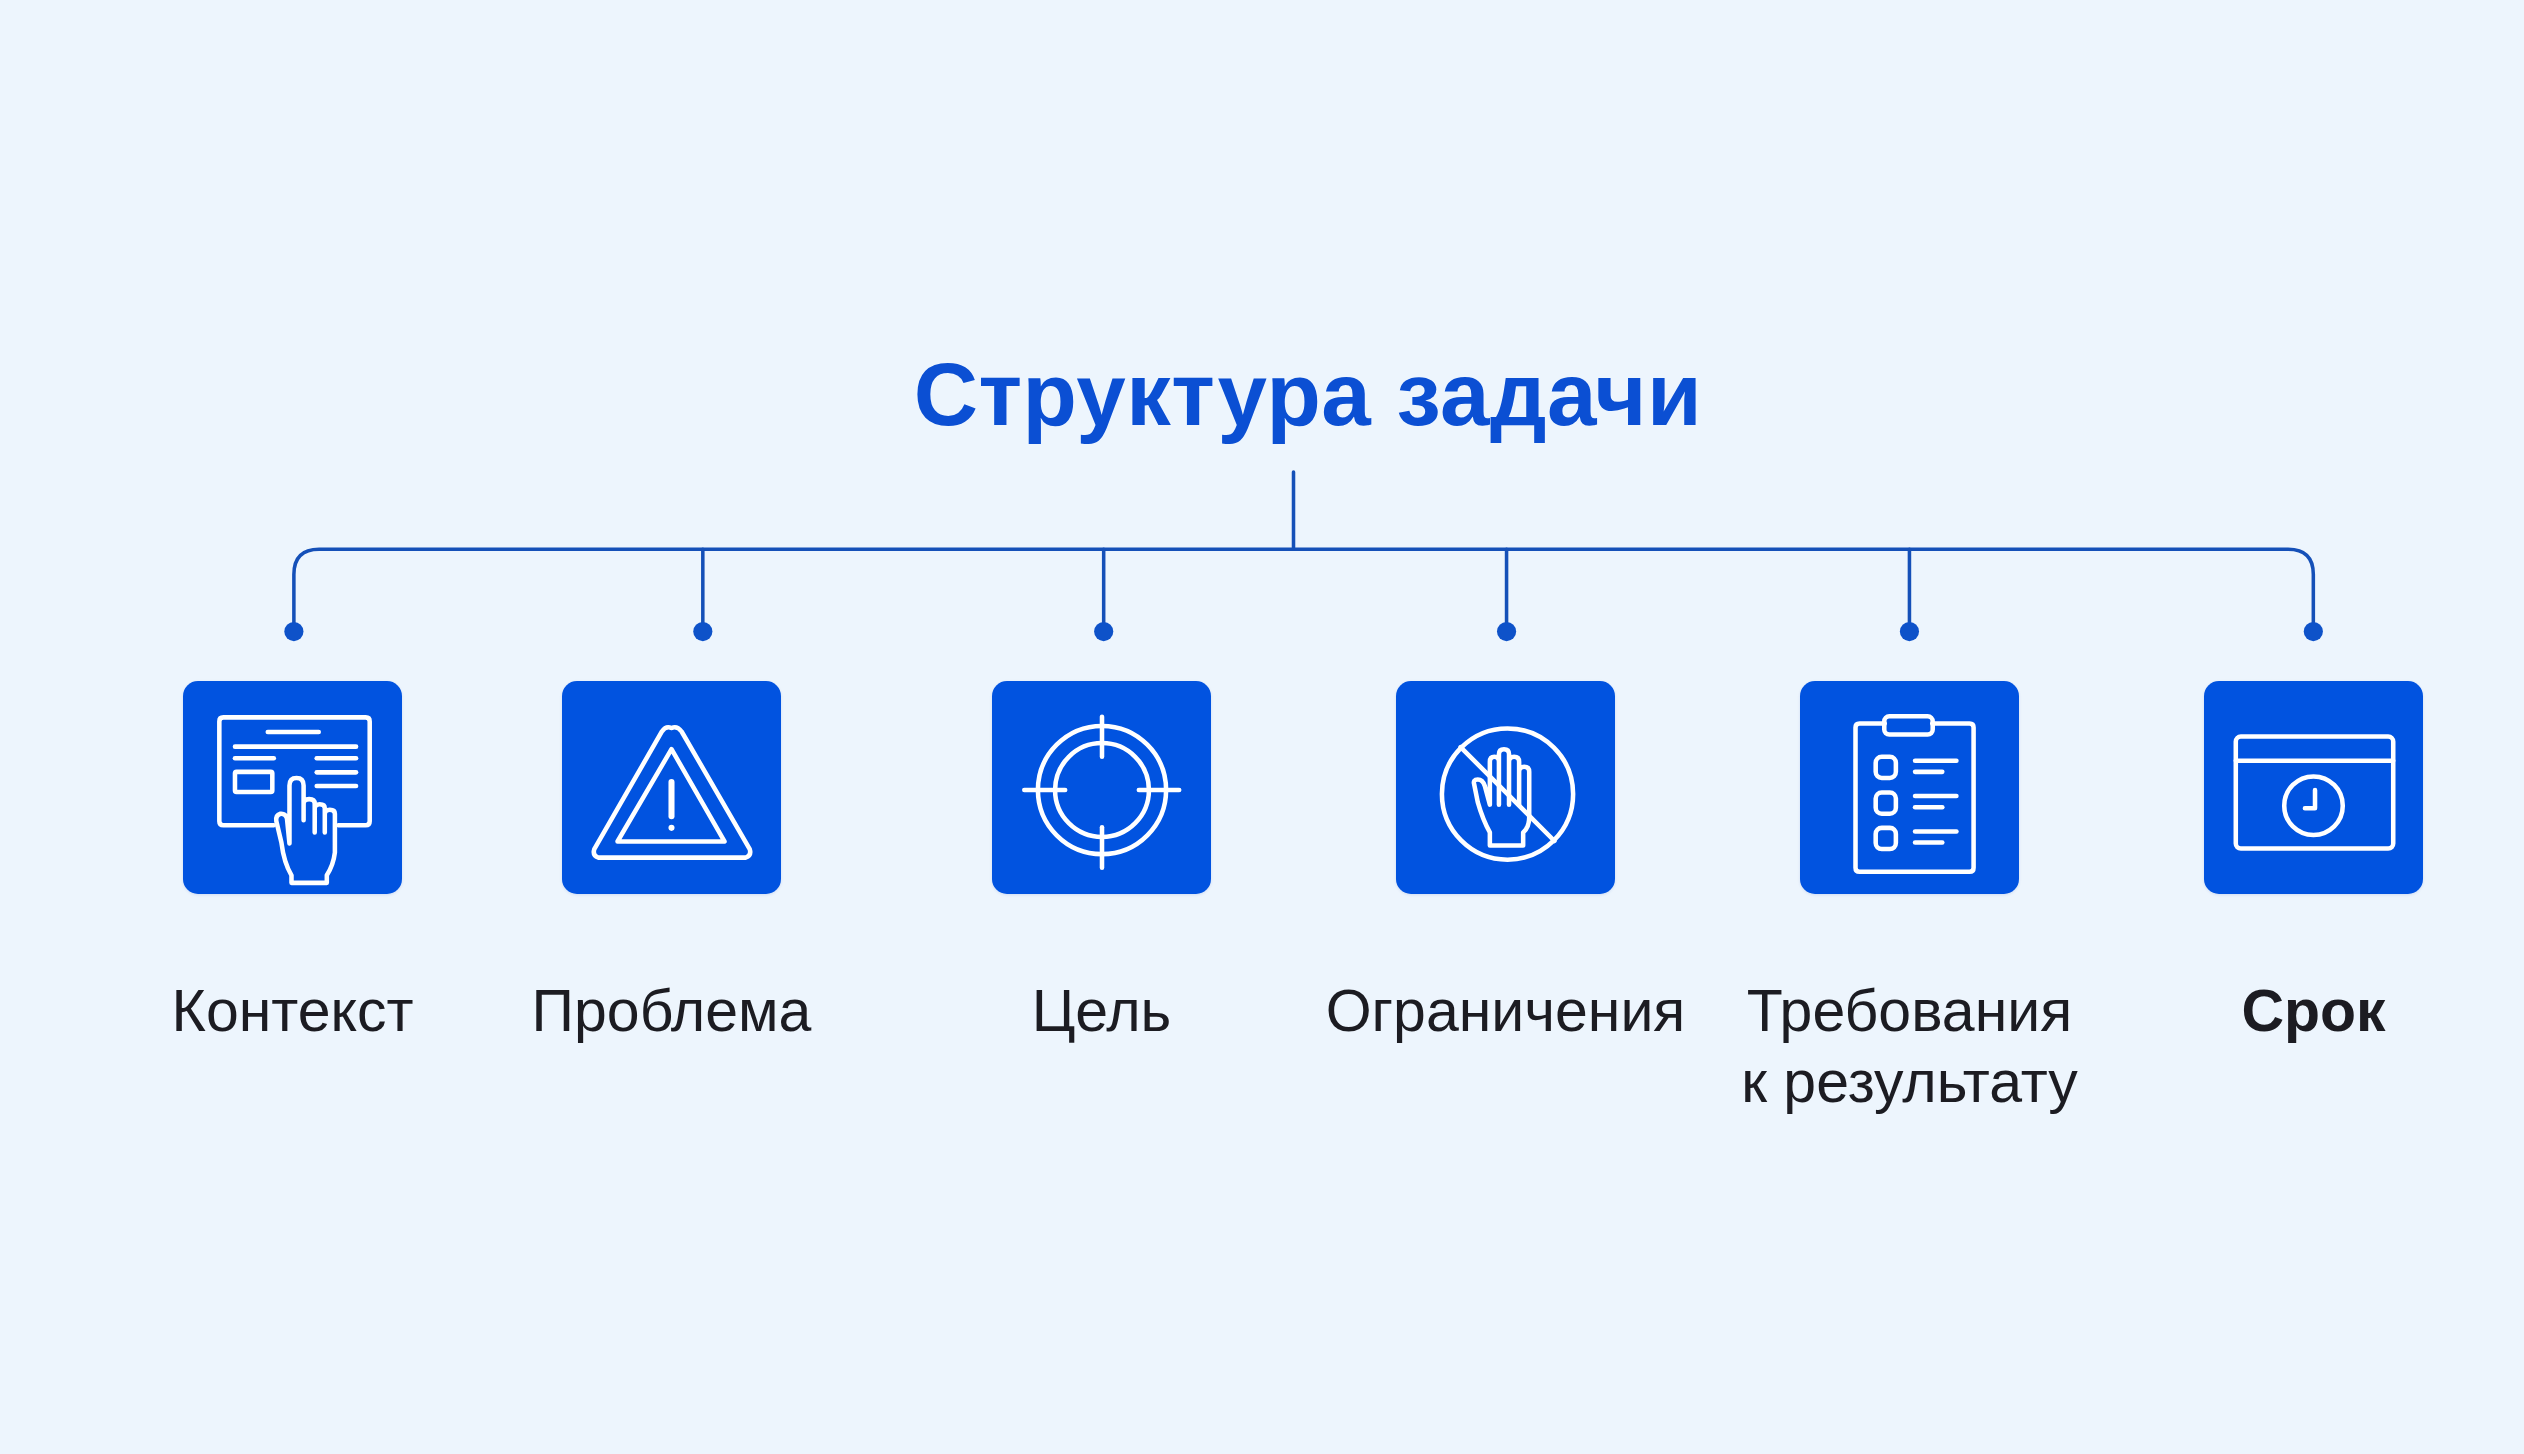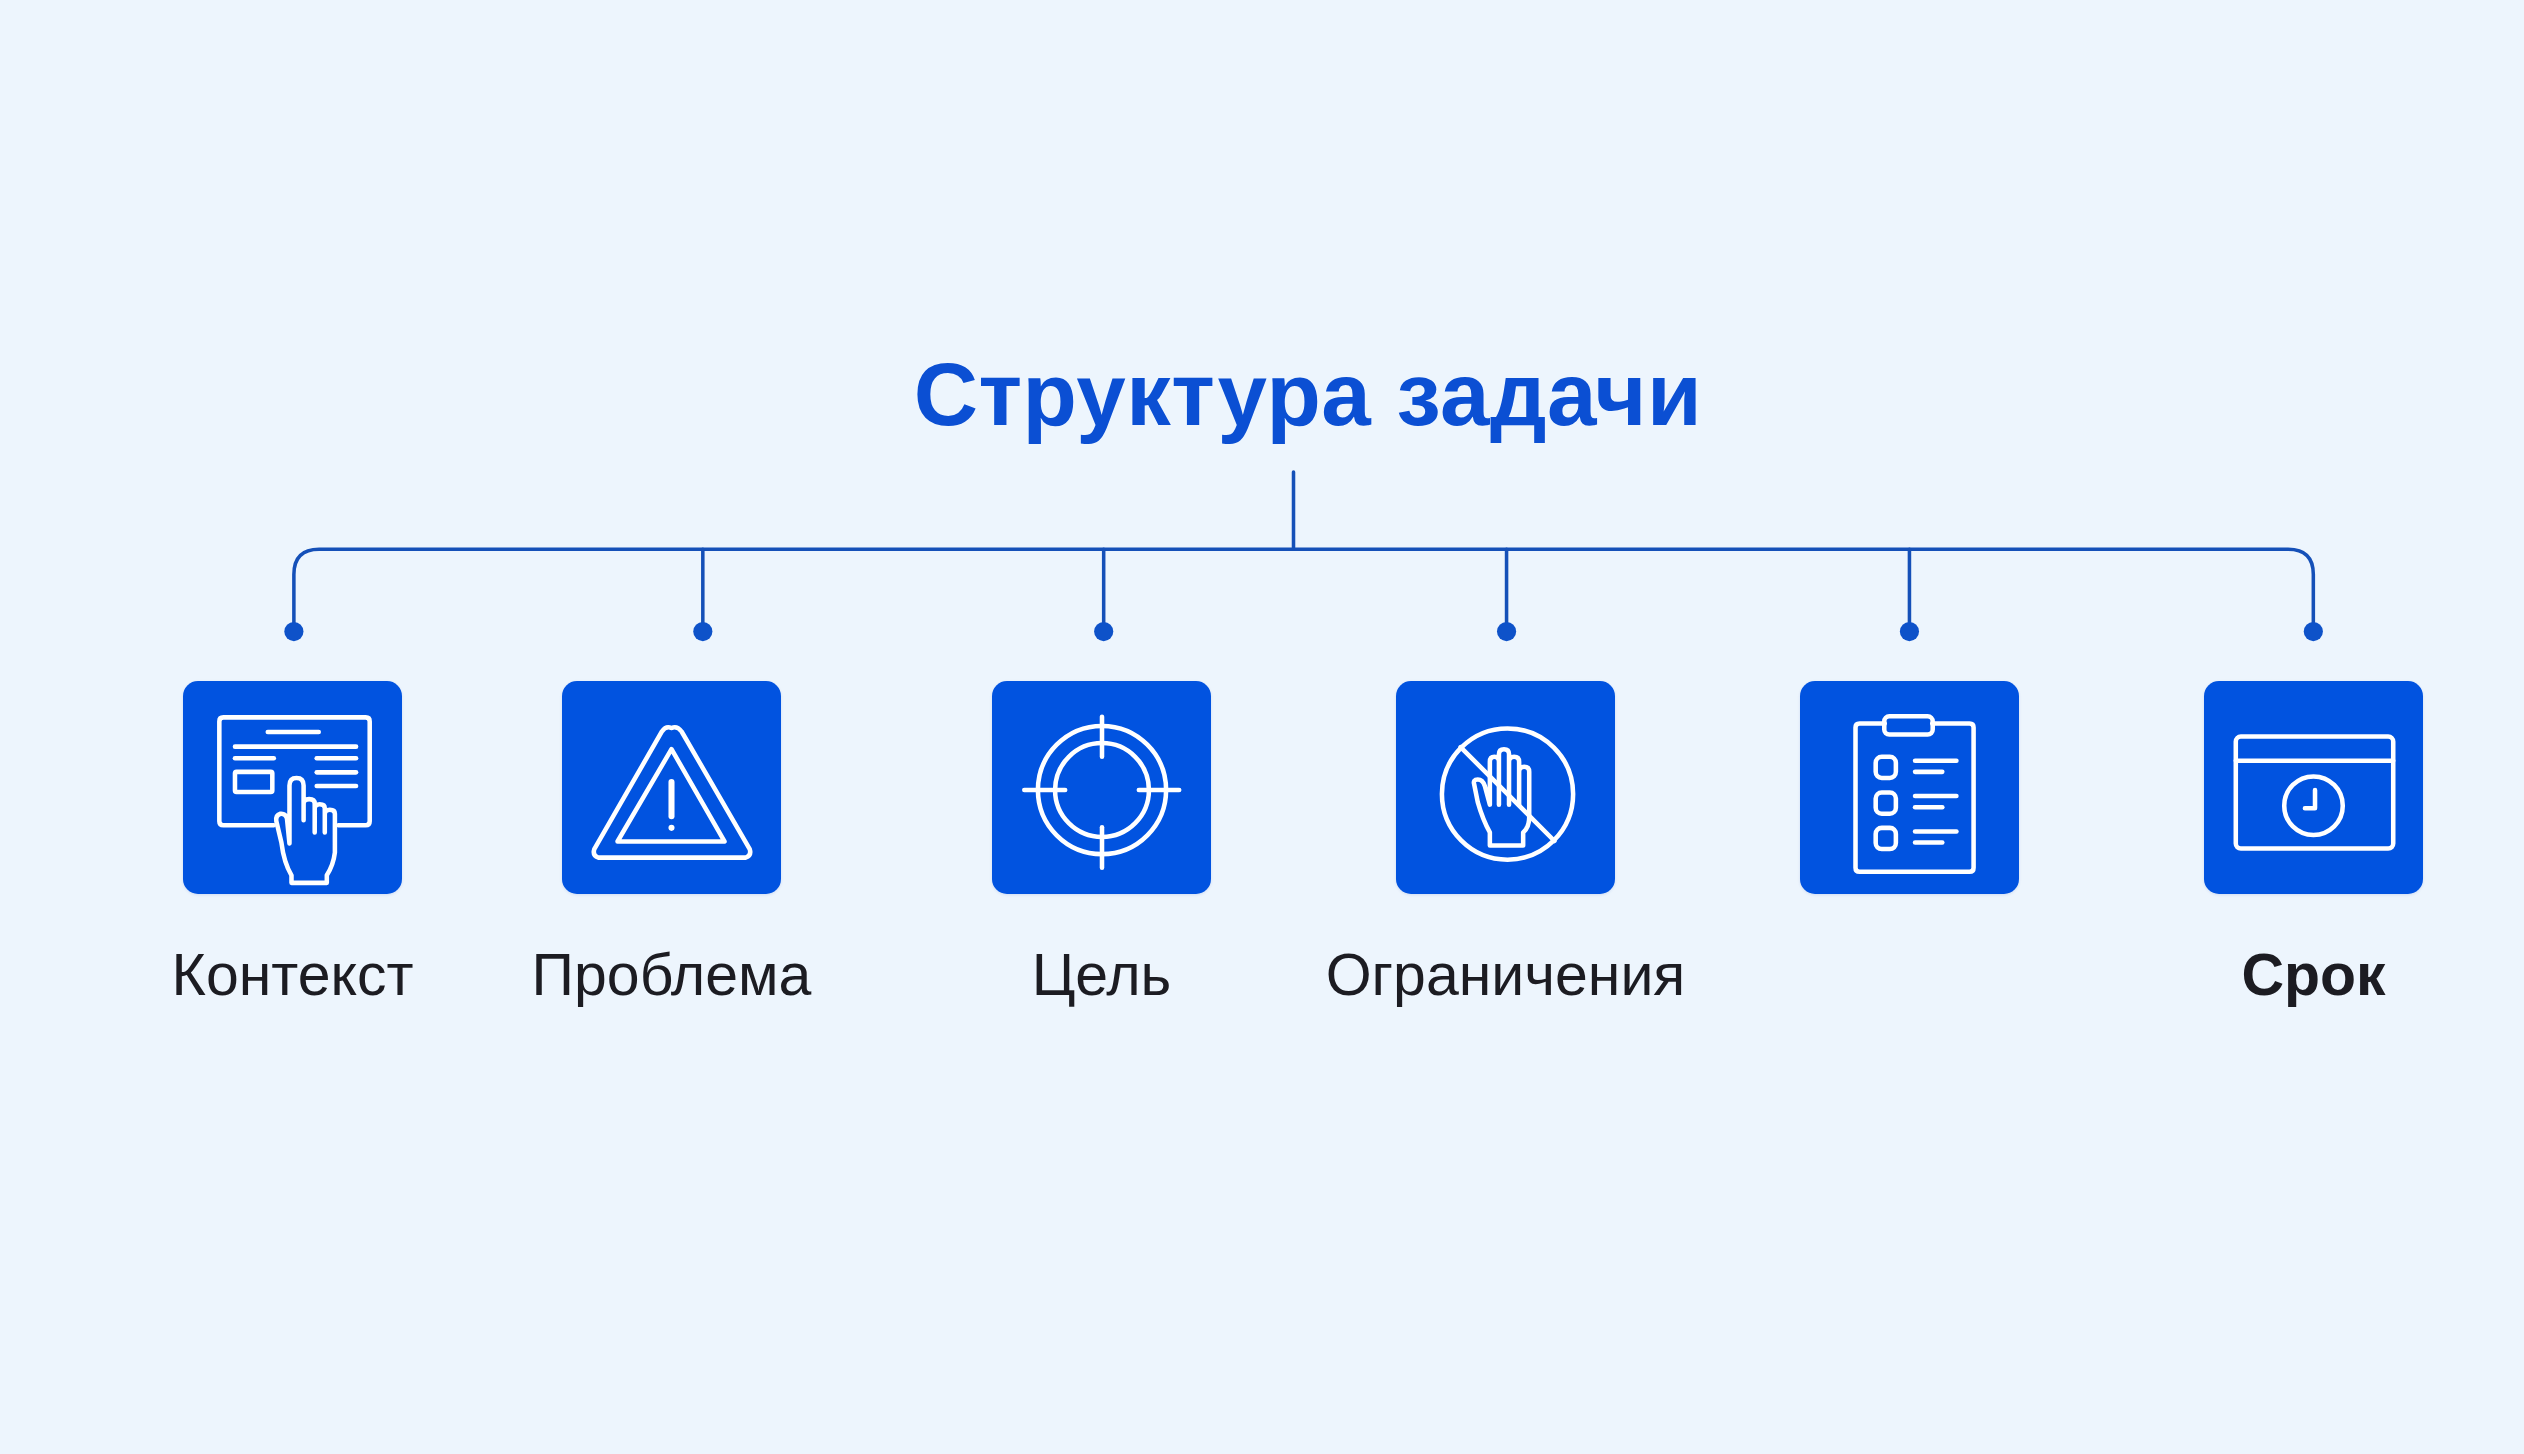--- a/index.html
+++ b/index.html
@@ -32,20 +32,21 @@
     pointer-events: none;
   }
   .node {
     position: absolute;
     top: 681px;
     width: 353px;
     margin-left: -177px;
     display: flex;
     flex-direction: column;
     align-items: center;
+    gap: 36px;
   }
   .box {
     width: 219px; height: 213px;
     border-radius: 15px;
     background: #0153E0;
     display: flex; align-items: center; justify-content: center;
     cursor: pointer;
     box-shadow: 0 1px 3px rgba(1,60,180,0.12);
   }
   .box svg { width: 219px; height: 213px; display: block; }
@@ -157,20 +158,24 @@
       <rect x="150" y="221" width="40" height="42" rx="12"></rect>
       <rect x="150" y="291" width="40" height="42" rx="12"></rect>
       <line x1="228" y1="158" x2="310" y2="158"></line>
       <line x1="228" y1="180" x2="282" y2="180"></line>
       <line x1="228" y1="228" x2="310" y2="228"></line>
       <line x1="228" y1="250" x2="282" y2="250"></line>
       <line x1="228" y1="298" x2="310" y2="298"></line>
       <line x1="228" y1="320" x2="282" y2="320"></line>
     </svg>
   </div>
+  <div class="label">
+    <span>Требования</span>
+    <span>к результату</span>
+  </div>
 </div>
 
 <div class="node" style="left:2314px;font-weight:bold;">
   <div class="box">
     <svg viewBox="0 0 434 422" fill="none" stroke="#fff" stroke-width="9" stroke-linecap="round" stroke-linejoin="round">
       <rect x="63" y="110" width="312" height="222" rx="10"></rect>
       <line x1="63" y1="158" x2="375" y2="158"></line>
       <circle cx="217" cy="247" r="58"></circle>
       <path d="M220 216 L220 252 L200 252"></path>
     </svg>

